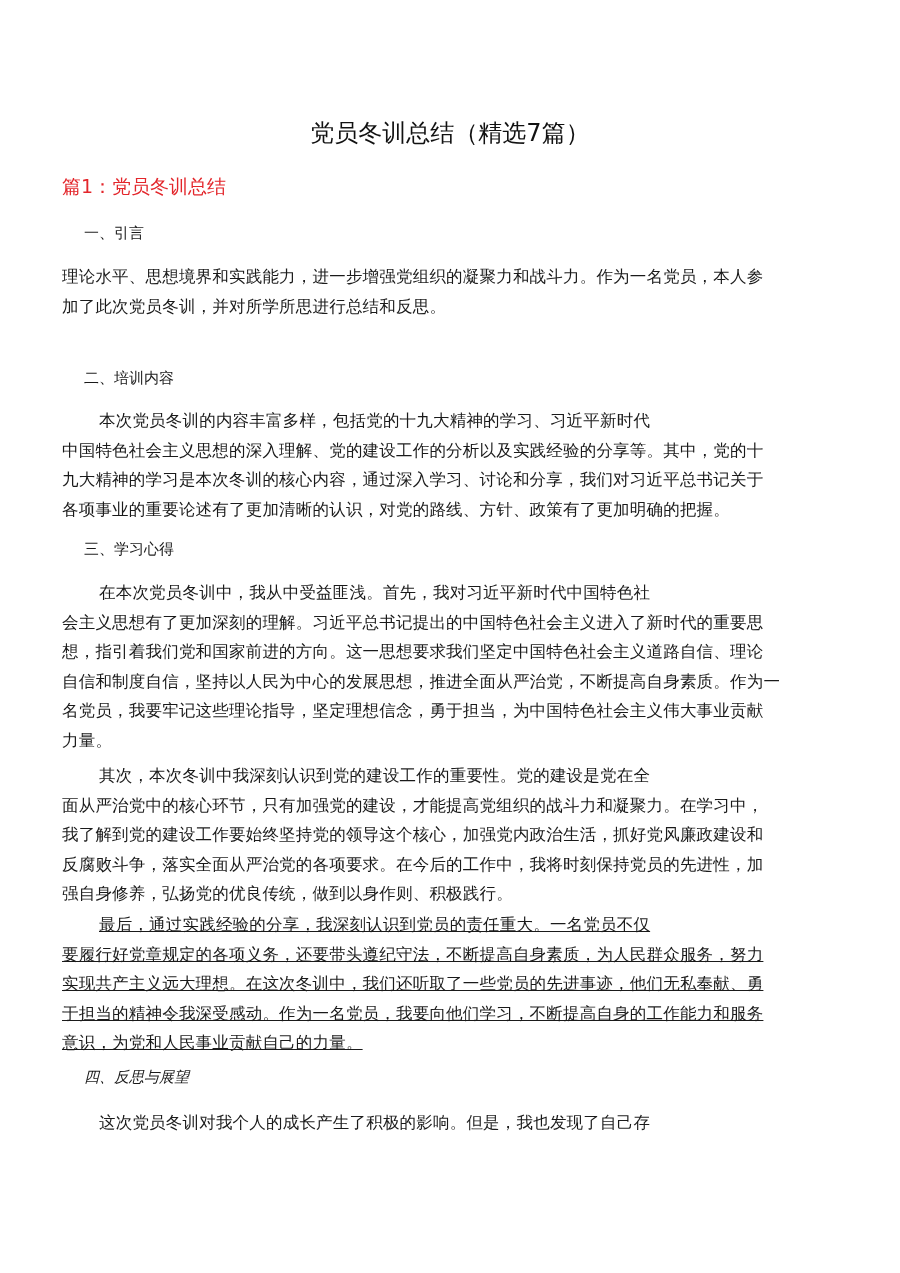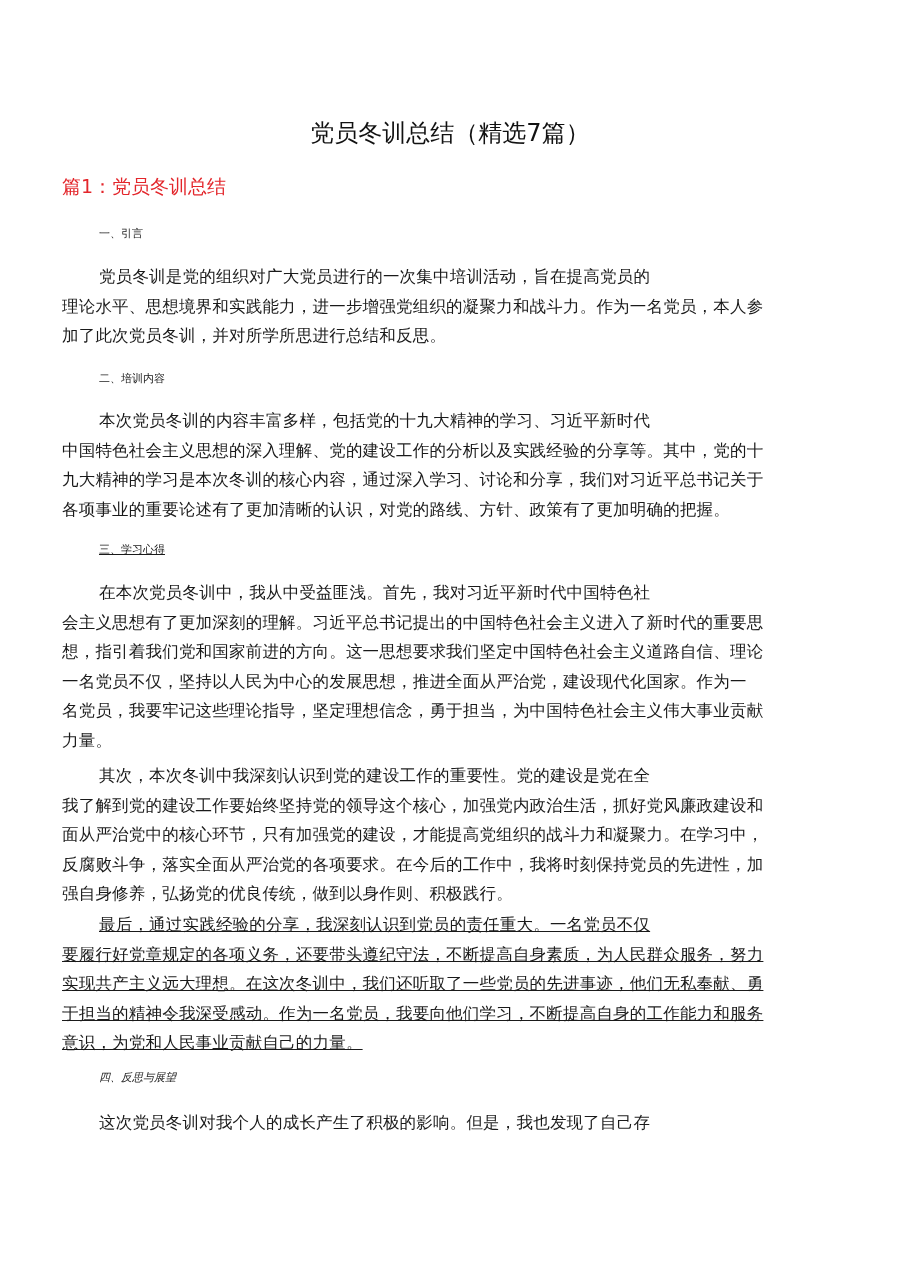--- a/index.html
+++ b/index.html
@@ -5,60 +5,59 @@
   html, body { margin: 0; padding: 0; background: #ffffff; }
   body { width: 900px; height: 1273px; position: relative; overflow: hidden;
          font-family: "DejaVu Sans", "Liberation Sans", sans-serif; color: #1a1a1a; }
   .page { position: absolute; left: 0; top: 0; width: 900px; height: 1164px; }
   .title { position: absolute; top: 116px; left: 0; width: 900px; text-align: center;
            font-size: 24px; line-height: 34px; color: #111; }
   .sec-title { position: absolute; left: 62px; top: 171px; font-size: 19px; line-height: 30px; color: #e3262b; }
   .block { position: absolute; left: 62px; width: 776px; font-size: 16.5px; line-height: 29.5px;
            text-align: justify; letter-spacing: 0.2px; }
   .block p { margin: 0; }
-  .heading { position: absolute; left: 99px; font-size: 11px; line-height: 29px; }
+  .heading { position: absolute; left: 84px; font-size: 15px; line-height: 29px; }
   .indent { display: inline-block; width: 37px; }
 </style>
 </head>
 <body>
 
 <div class="page">
 
   <div class="title">党员冬训总结（精选7篇）</div>
   <div class="sec-title" style="color: rgb(227, 38, 43);">篇1：党员冬训总结</div>
 
   <div class="heading" style="top:219px;">一、引言</div>
   <div class="block" style="top:262px;">
-    <p><span class="indent"></span><span>党员冬训是党的组织对广大党员进行的一次集中培训活动，旨在提高党员的</span></p>
     <p>理论水平、思想境界和实践能力，进一步增强党组织的凝聚力和战斗力。作为一名党员，本人参</p>
     <p>加了此次党员冬训，并对所学所思进行总结和反思。</p>
   </div>
 
   <div class="heading" style="top:364px;">二、培训内容</div>
   <div class="block" style="top:406px;">
     <p><span class="indent"></span><span>本次党员冬训的内容丰富多样，包括党的十九大精神的学习、习近平新时代</span></p>
     <p>中国特色社会主义思想的深入理解、党的建设工作的分析以及实践经验的分享等。其中，党的十</p>
     <p>九大精神的学习是本次冬训的核心内容，通过深入学习、讨论和分享，我们对习近平总书记关于</p>
     <p>各项事业的重要论述有了更加清晰的认识，对党的路线、方针、政策有了更加明确的把握。</p>
   </div>
 
-  <div class="heading" style="top:535px;text-decoration:underline;">三、学习心得</div>
+  <div class="heading" style="top:535px;">三、学习心得</div>
   <div class="block" style="top:578px;font-family:Liberation Serif, serif;">
     <p><span class="indent"></span><span>在本次党员冬训中，我从中受益匪浅。首先，我对习近平新时代中国特色社</span></p>
     <p>会主义思想有了更加深刻的理解。习近平总书记提出的中国特色社会主义进入了新时代的重要思</p>
     <p>想，指引着我们党和国家前进的方向。这一思想要求我们坚定中国特色社会主义道路自信、理论</p>
-    <p>一名党员不仅，坚持以人民为中心的发展思想，推进全面从严治党，建设现代化国家。作为一</p>
+    <p>自信和制度自信，坚持以人民为中心的发展思想，推进全面从严治党，不断提高自身素质。作为一</p>
     <p>名党员，我要牢记这些理论指导，坚定理想信念，勇于担当，为中国特色社会主义伟大事业贡献</p>
     <p>力量。</p>
   </div>
 
   <div class="block" style="top:761px;">
     <p><span class="indent"></span><span>其次，本次冬训中我深刻认识到党的建设工作的重要性。党的建设是党在全</span></p>
+    <p>面从严治党中的核心环节，只有加强党的建设，才能提高党组织的战斗力和凝聚力。在学习中，</p>
     <p>我了解到党的建设工作要始终坚持党的领导这个核心，加强党内政治生活，抓好党风廉政建设和</p>
-    <p>面从严治党中的核心环节，只有加强党的建设，才能提高党组织的战斗力和凝聚力。在学习中，</p>
     <p>反腐败斗争，落实全面从严治党的各项要求。在今后的工作中，我将时刻保持党员的先进性，加</p>
     <p>强自身修养，弘扬党的优良传统，做到以身作则、积极践行。</p>
   </div>
 
   <div class="block" style="top:910px;text-decoration:underline;">
     <p><span class="indent"></span><span>最后，通过实践经验的分享，我深刻认识到党员的责任重大。一名党员不仅</span></p>
     <p>要履行好党章规定的各项义务，还要带头遵纪守法，不断提高自身素质，为人民群众服务，努力</p>
     <p>实现共产主义远大理想。在这次冬训中，我们还听取了一些党员的先进事迹，他们无私奉献、勇</p>
     <p>于担当的精神令我深受感动。作为一名党员，我要向他们学习，不断提高自身的工作能力和服务</p>
     <p>意识，为党和人民事业贡献自己的力量。</p>

